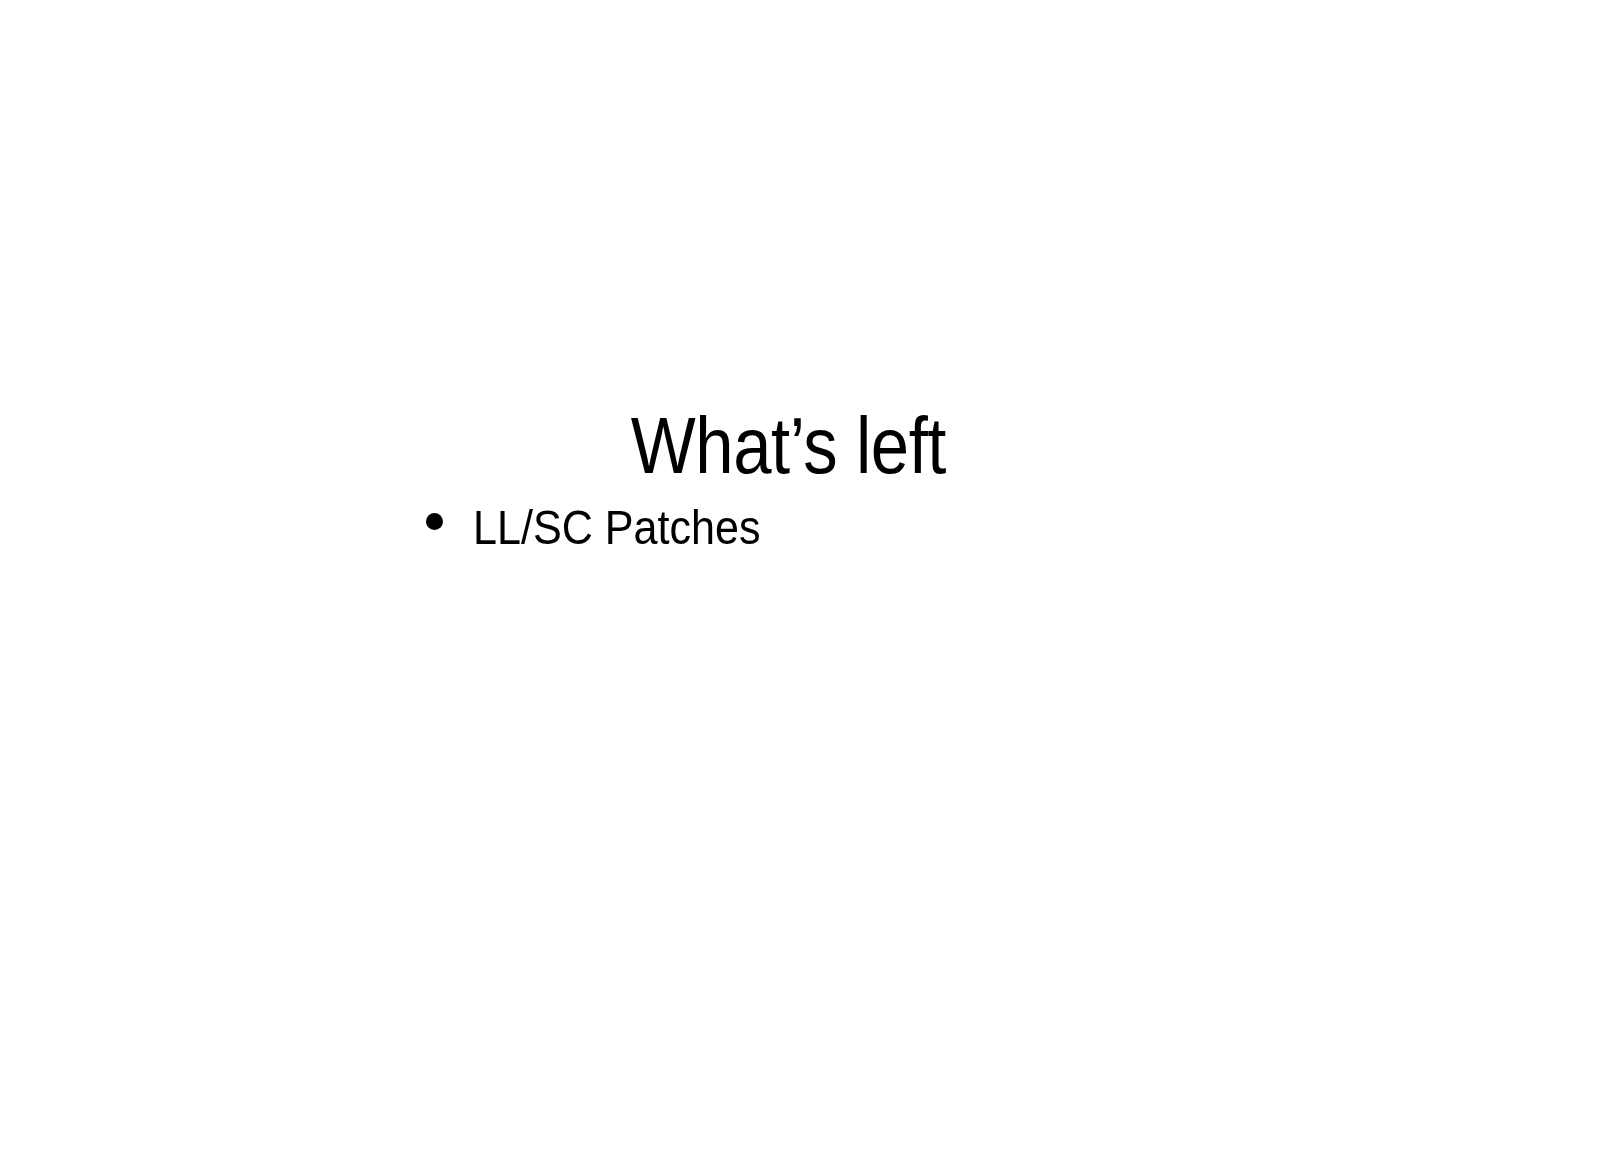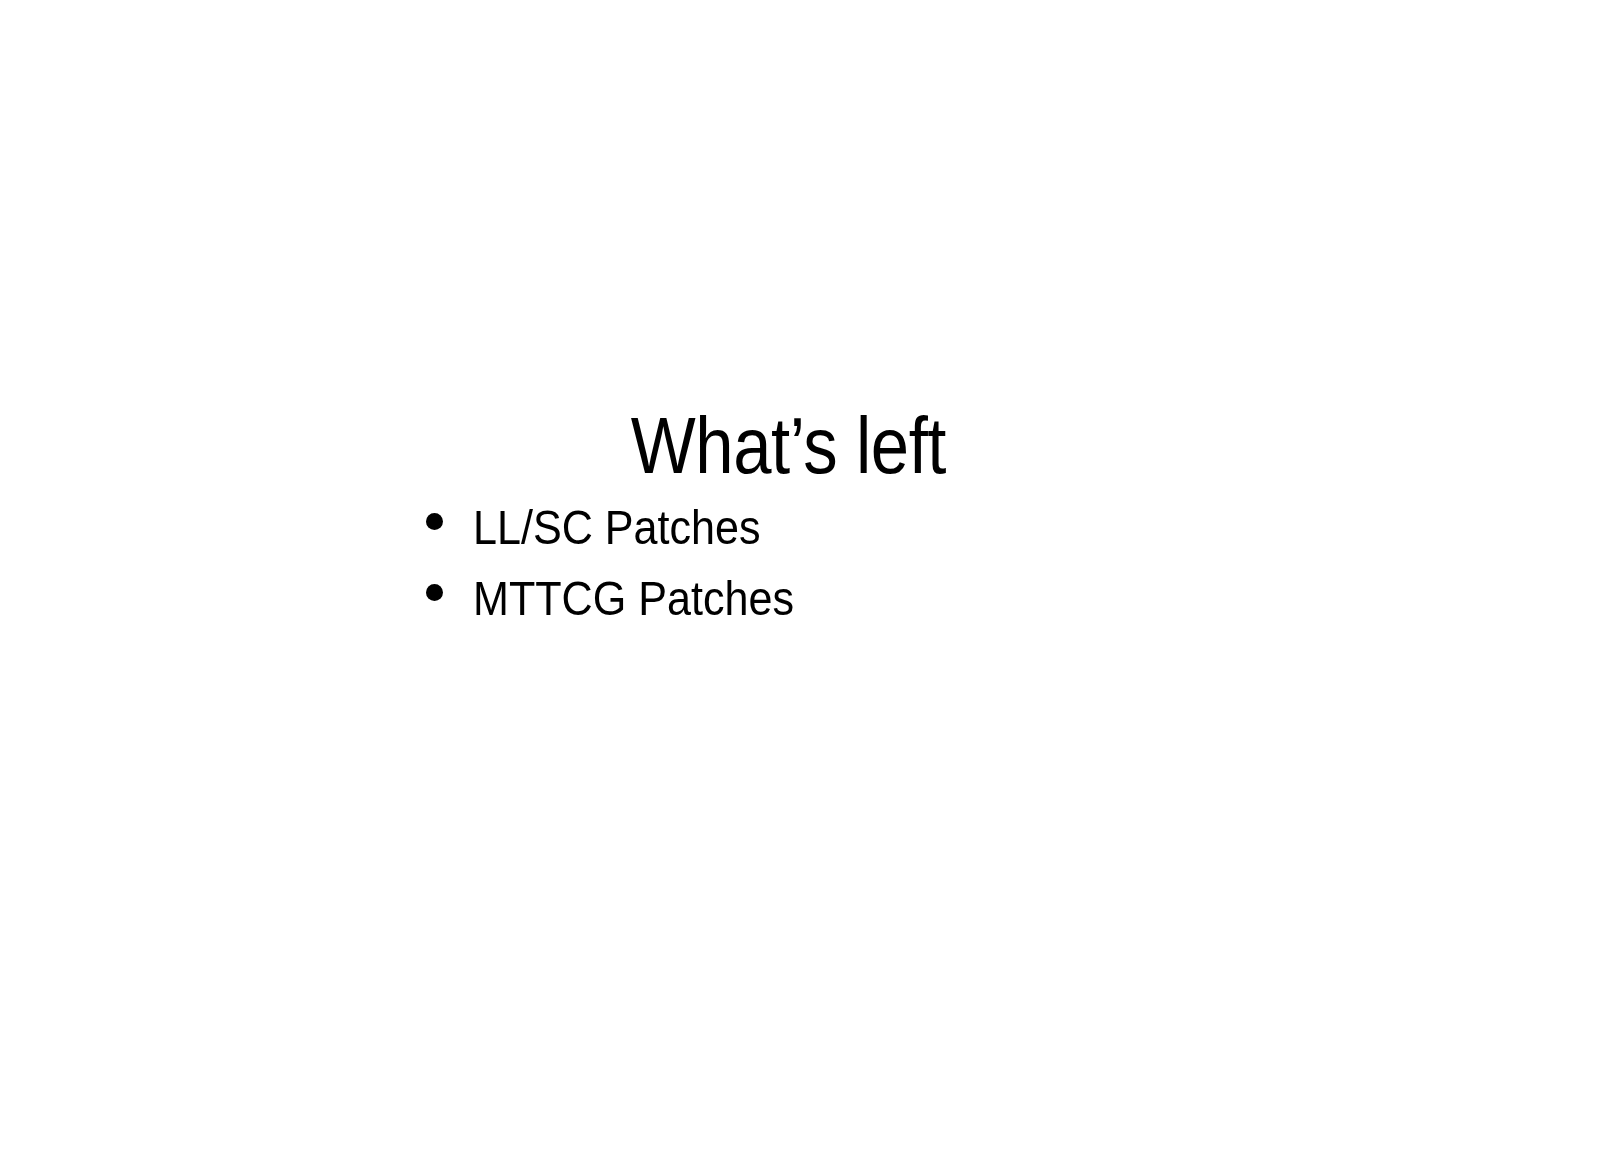--- a/index.html
+++ b/index.html
@@ -87,25 +87,19 @@
 
   <ul class="bullet-list">
 
     <li class="bullet-item">
       <span class="bullet-marker">
         <span class="dot"></span>
       </span>
       <span class="bullet-text">LL/SC Patches</span>
     </li>
 
-    <li class="bullet-item">
-      <span class="bullet-marker">
-        <span class="dot"></span>
-      </span>
-      <span class="bullet-text">MTTCG Patches</span>
-    </li>
 
 
 
 
   </ul>
 
 </div>
 
 </body></html>

